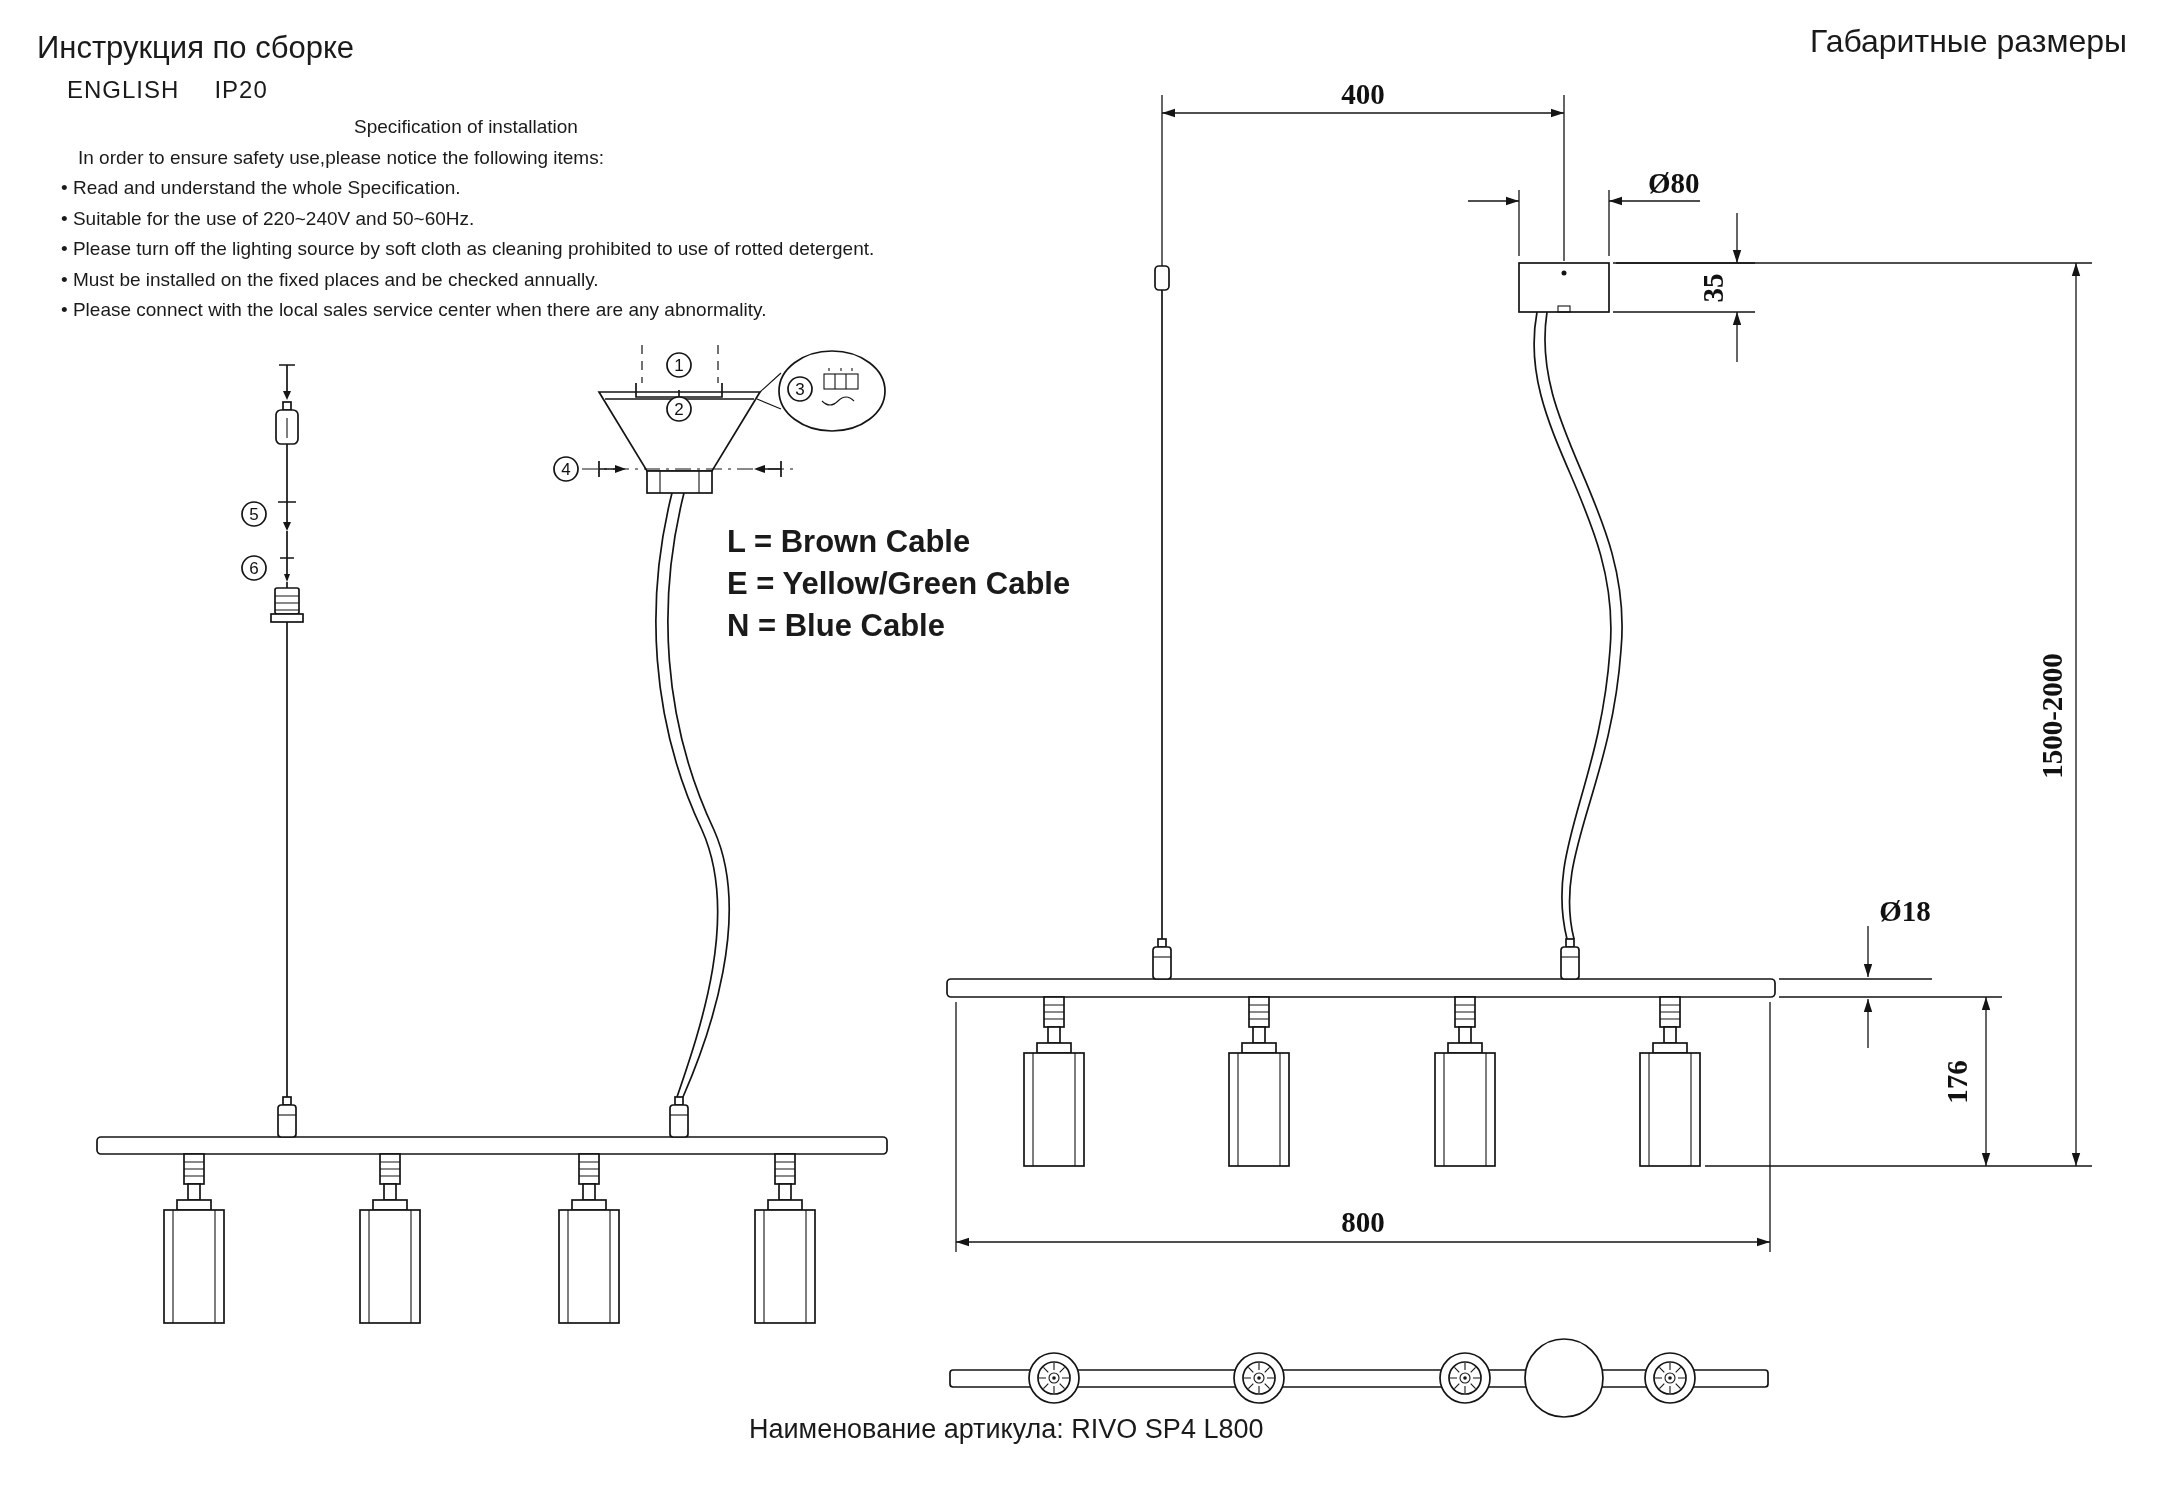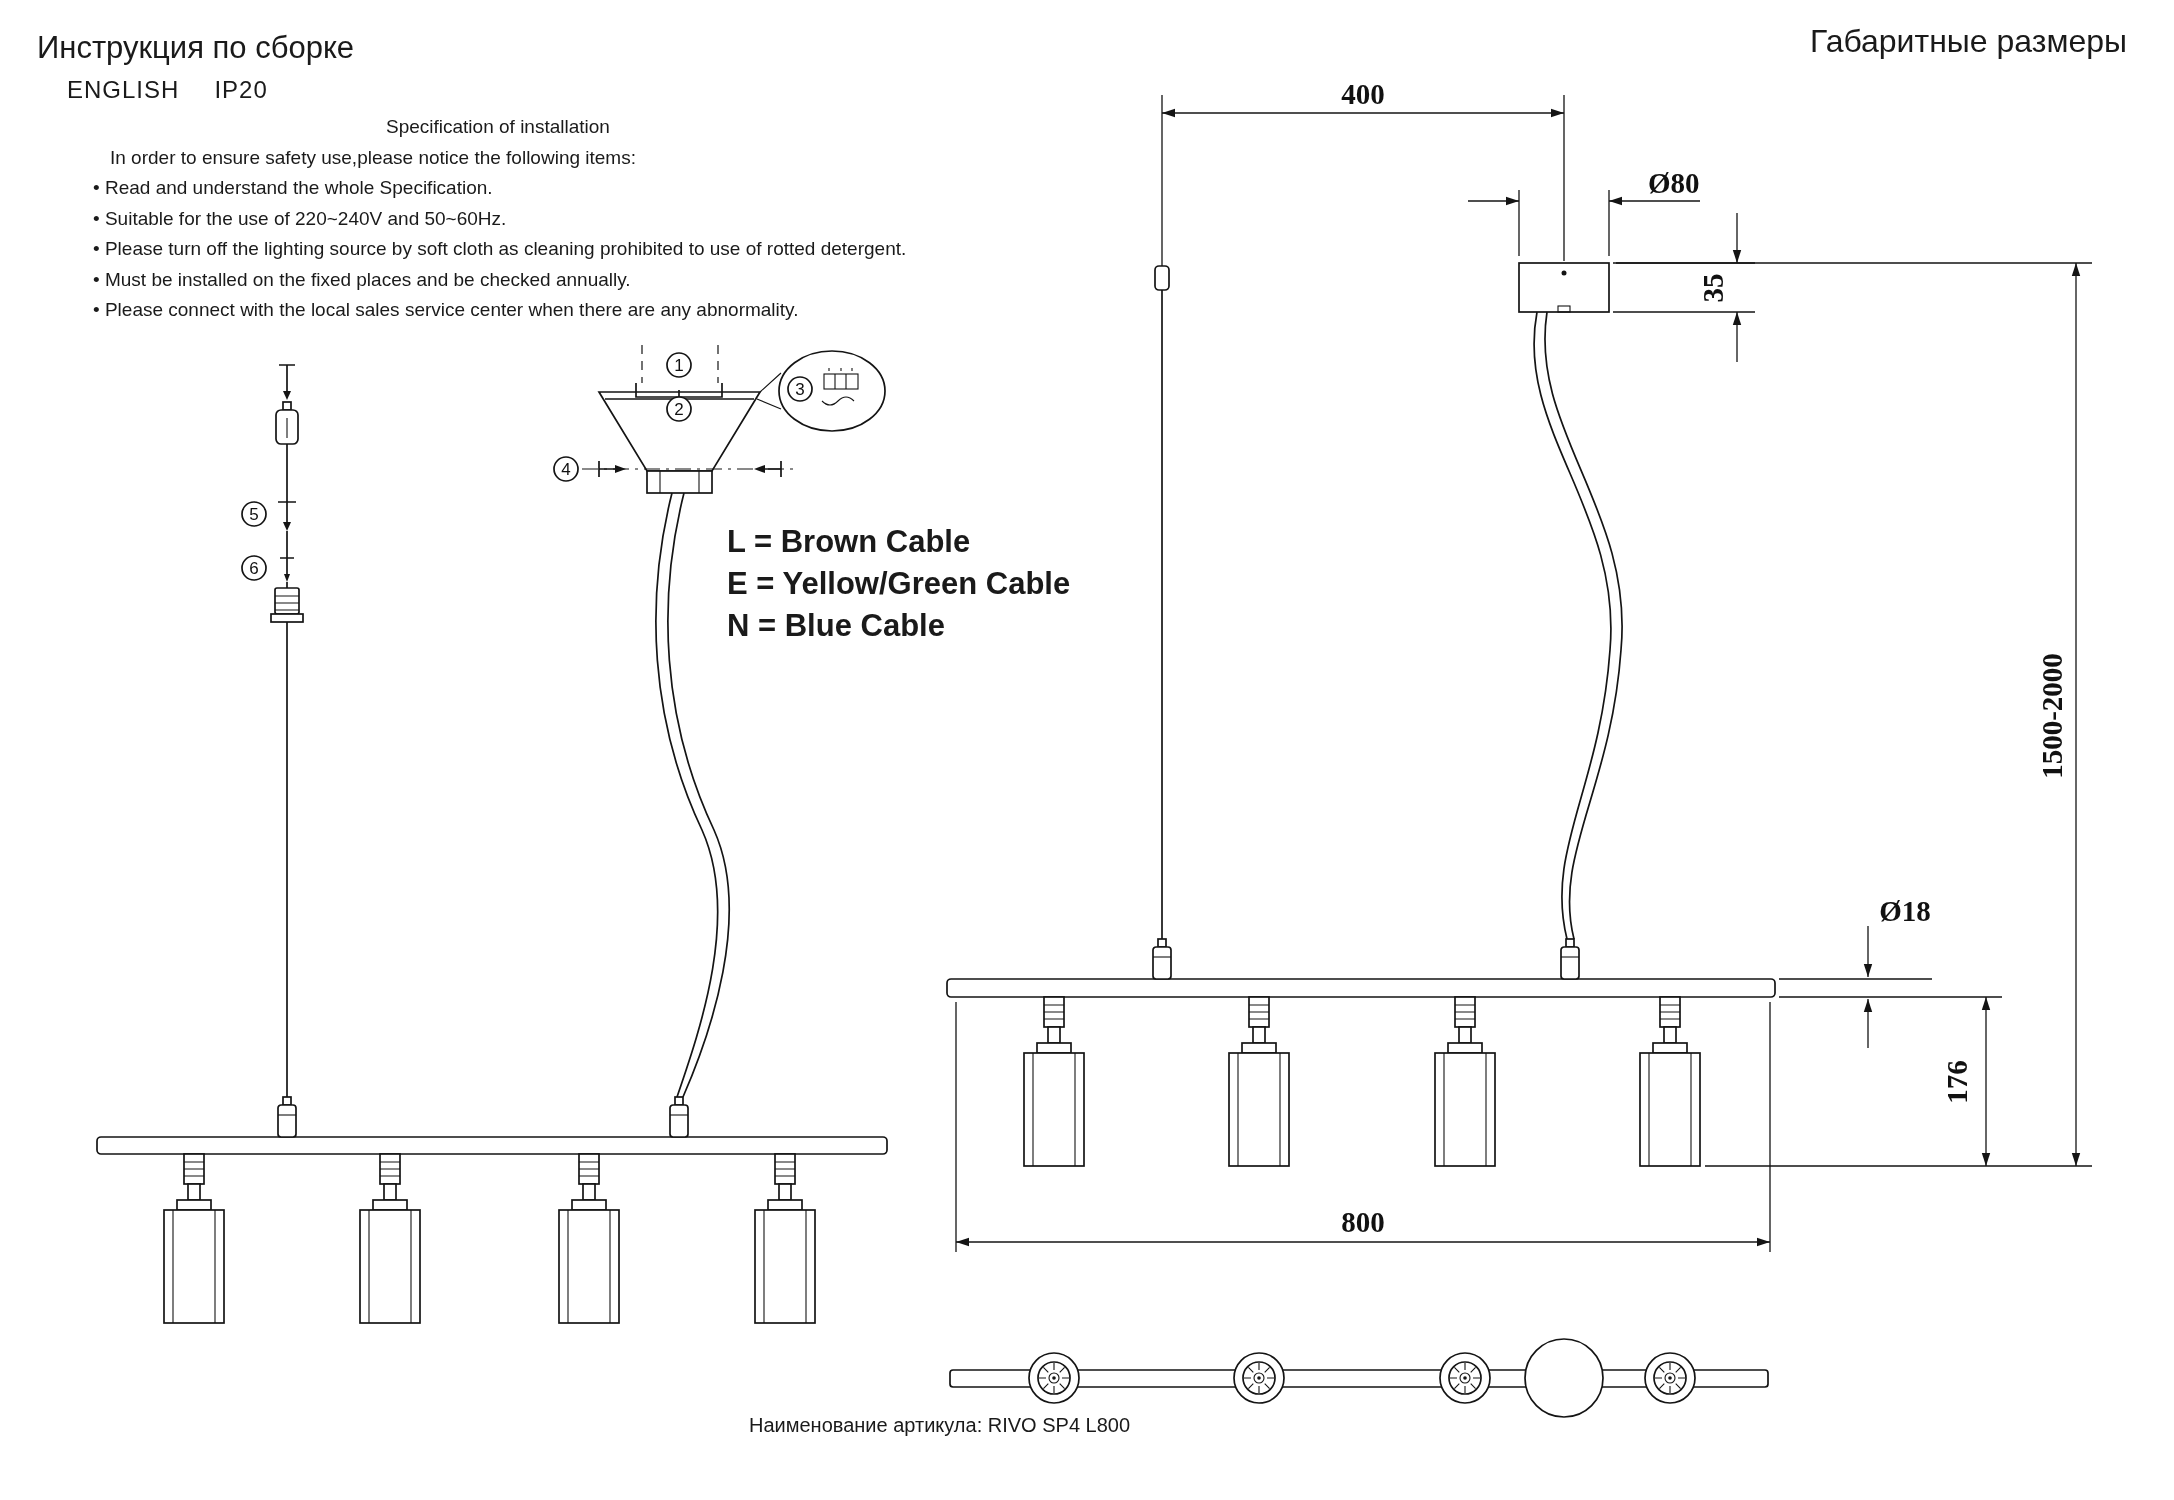--- a/index.html
+++ b/index.html
@@ -2,25 +2,25 @@
 <html><head>
 <meta charset="utf-8">
 <style>
   html,body{margin:0;padding:0;background:#fff;}
   .canvas{position:relative;width:2174px;height:1500px;background:#fff;overflow:hidden;
           font-family:"Liberation Sans",sans-serif;color:#1a1a1a;}
   .abs{position:absolute;}
   .title-ru{left:37px;top:30px;font-size:31px;text-align:right;}
   .lang-row{left:67px;top:76px;font-size:24px;display:flex;gap:35px;letter-spacing:1px;}
   .dims-title{right:47px;top:23px;font-size:32px;}
-  .spec{left:61px;top:112px;font-size:19px;line-height:30.5px;white-space:nowrap;margin-left:32px;}
+  .spec{left:61px;top:112px;font-size:19px;line-height:30.5px;white-space:nowrap;}
   .spec-title{padding-left:293px;}
   .spec-intro{padding-left:17px;}
   .legend{left:727px;top:521px;font-size:31px;line-height:42px;font-weight:bold;}
-  .article{left:749px;top:1414px;font-size:20px;}
+  .article{left:749px;top:1414px;font-size:27px;}
   svg.draw-layer{position:absolute;left:0;top:0;}
   .ln{stroke:#141414;stroke-width:1.7;fill:none;}
   .lnthin{stroke:#141414;stroke-width:1.1;fill:none;}
   .dimln{stroke:#141414;stroke-width:1.3;fill:none;}
   .dash{stroke:#141414;stroke-width:1.2;fill:none;stroke-dasharray:9 7;}
   .dashdot{stroke:#141414;stroke-width:1.2;fill:none;stroke-dasharray:16 6 3 6;}
   .wfill{fill:#fff;stroke:#141414;stroke-width:1.7;}
   text.dim{font:700 29px "Liberation Serif",serif;fill:#111;}
   text.badge{font:400 17px "Liberation Sans",sans-serif;fill:#111;}
 </style>

